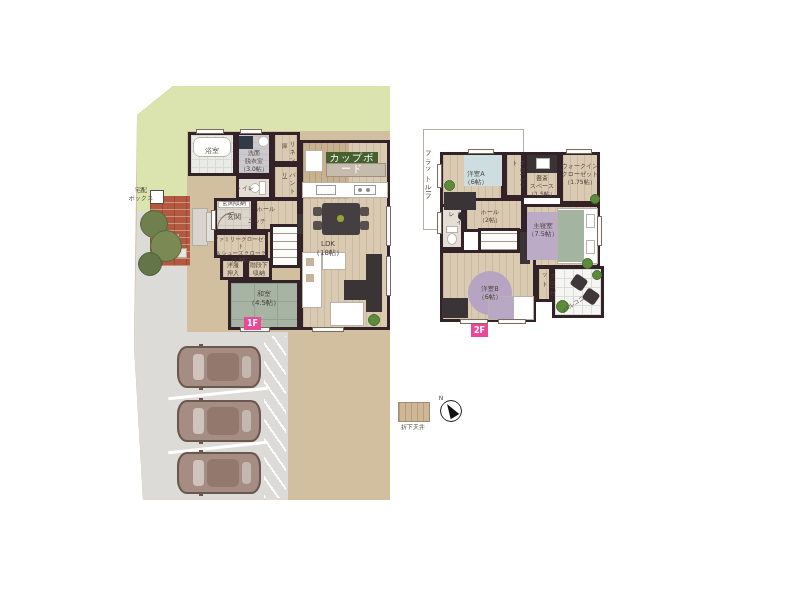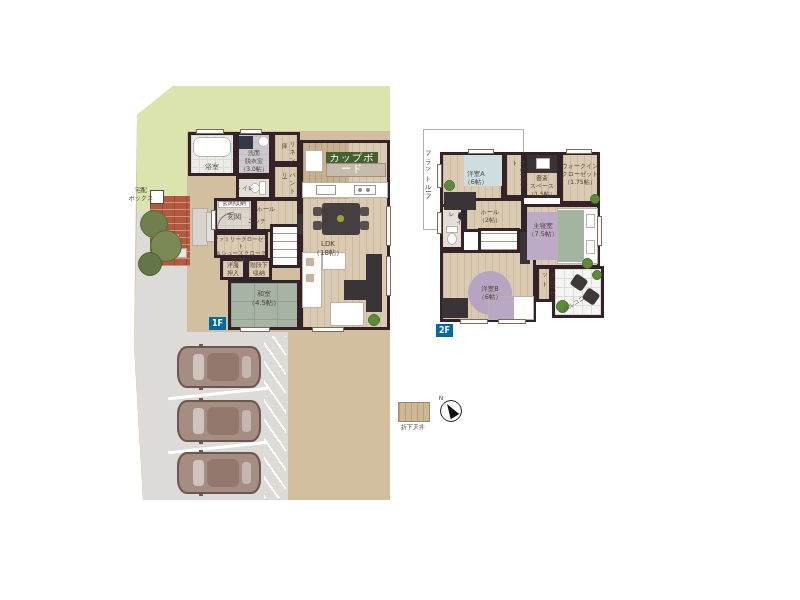--- a/index.html
+++ b/index.html
@@ -17,22 +17,22 @@
   .gray-floor{background-color:#ccc9ce;background-image:repeating-linear-gradient(0deg,rgba(90,90,100,.08) 0 1px,transparent 1px 6px);}
   .wc-floor{background:#e4ded6;}
   .tatami{background-color:#a7b4a4;background-image:linear-gradient(#92a290 1px,transparent 1px),linear-gradient(90deg,#92a290 1px,transparent 1px);background-size:23px 18px;}
   .stairs{background-color:#fbfbf9;background-image:repeating-linear-gradient(0deg,transparent 0 7px,#a2978c 7px 8px);}
   .balcony{background-color:#f5f5f3;background-image:linear-gradient(#dcdcd8 1px,transparent 1px),linear-gradient(90deg,#dcdcd8 1px,transparent 1px);background-size:9px 9px;}
   
   .lbl{position:absolute;font-size:7px;line-height:1.3;color:#4c413b;text-align:center;white-space:pre-line;z-index:6;}
   .lbl-s{font-size:6px;}
   .lbl-m{font-size:6.5px;}
   .vlbl{writing-mode:vertical-rl;letter-spacing:1px;text-align:left;}
-  .badge{position:absolute;background:#0369a1;color:#fff;font-size:8px;font-weight:bold;
-         width:17px;height:13px;line-height:13px;text-align:center;z-index:7;}
+  .badge{position:absolute;background:#ec4899;color:#fff;font-size:8px;font-weight:bold;
+         width:17px;height:13px;line-height:13px;text-align:center;z-index:7;margin-left:35px;}
   .cupboard-badge{position:absolute;background:#47602f;color:#fff;font-size:10px;line-height:11px;text-align:center;z-index:6;letter-spacing:1px;}
   
   .furn{position:absolute;z-index:3;box-sizing:border-box;}
   .white-f{background:#ffffff;border:1px solid #b9b2a8;}
   .dark-f{background:#3b3437;}
   .win{position:absolute;background:#fbfbf9;border:1px solid #7a6b60;z-index:4;box-sizing:border-box;}
   .plant{position:absolute;border-radius:50%;background:#5e8a3c;border:1px solid #47702c;z-index:4;}
   .tree{position:absolute;border-radius:50%;z-index:2;}
   .arc{position:absolute;z-index:4;border-top:1px solid #8b7b6d;border-left:1px solid #8b7b6d;border-radius:100% 0 0 0;}
   
@@ -94,21 +94,21 @@
   <div class="car" style="left:177px;top:452px;">
     <div class="car-glass-f"></div>
     <div class="car-roof"></div>
     <div class="car-glass-r"></div>
     <div class="mirror" style="left:20px;top:-4px;"></div>
     <div class="mirror" style="left:20px;bottom:-4px;"></div>
   </div>
 
   <div class="rm tile-bath" style="left:188px;top:132px;width:48px;height:44px;"></div>
   <div class="furn white-f" style="left:193px;top:137px;width:38px;height:20px;border-radius:7px;"></div>
-  <div class="lbl" style="left:188px;top:163px;width:48px;">浴室</div>
+  <div class="lbl" style="left:188px;top:147px;width:48px;">浴室</div>
 
   <div class="rm gray-floor" style="left:236px;top:132px;width:36px;height:44px;"></div>
   <div class="furn" style="left:239px;top:136px;width:14px;height:13px;background:#333a47;"></div>
   <div class="furn white-f" style="left:258px;top:136px;width:11px;height:11px;border-radius:50%;"></div>
   <div class="lbl lbl-s" style="left:234px;top:149px;width:40px;">洗面
 脱衣室
 （3.0帖）</div>
 
   <div class="rm wood" style="left:272px;top:132px;width:28px;height:32px;"></div>
   <div class="lbl lbl-s vlbl" style="left:281px;top:137px;height:24px;">リネン庫</div>

